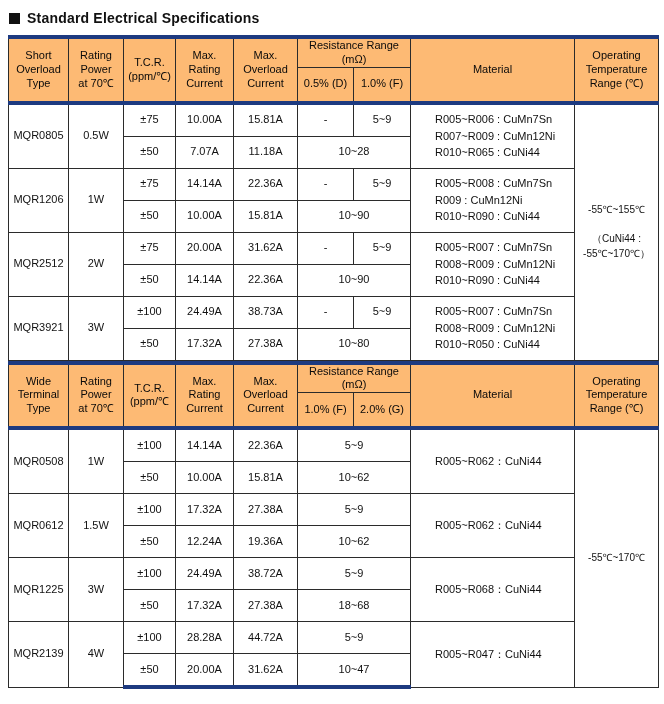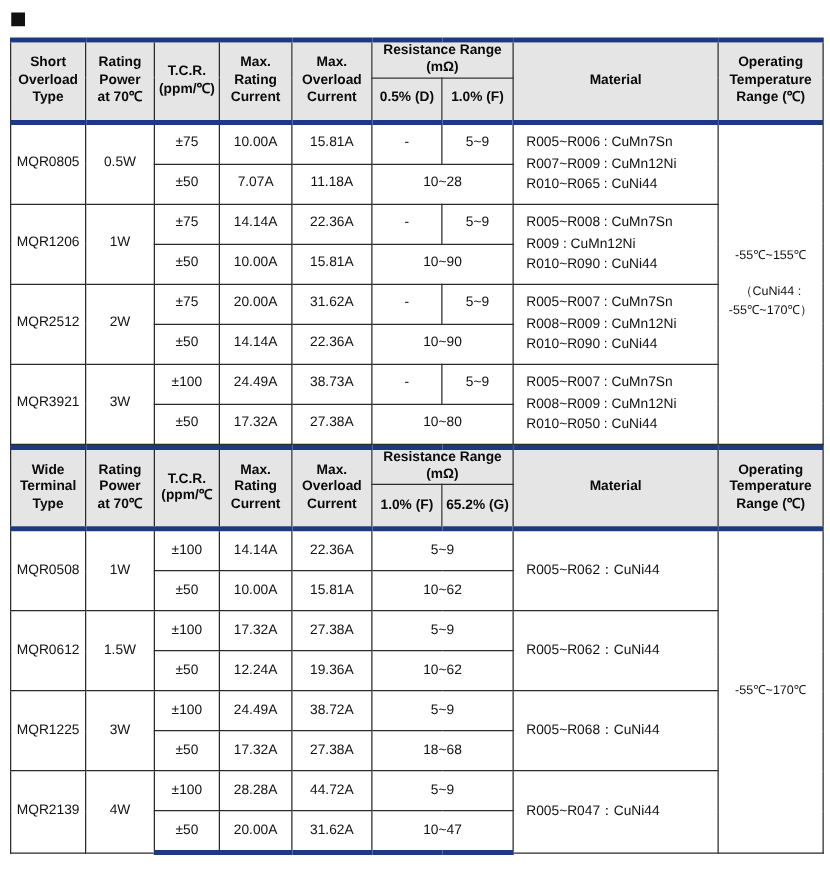--- a/index.html
+++ b/index.html
@@ -4,40 +4,41 @@
 <style>
   html,body{margin:0;padding:0;background:#ffffff;}
   body{width:664px;height:704px;font-family:"Liberation Sans",sans-serif;color:#111;overflow:hidden;}
   .page{padding:5px 0 0 8px;}
   .title-row{display:flex;align-items:center;gap:7px;margin:5px 0 9px 1px;}
   .sq{width:11px;height:11px;background:#111;flex:0 0 auto;}
   .title{font-size:14px;font-weight:bold;letter-spacing:0.2px;}
   table{border-collapse:collapse;table-layout:fixed;width:650px;}
   th,td{border:1px solid #2b2b2b;padding:0;text-align:center;vertical-align:middle;
         font-size:11px;line-height:1.25;overflow:hidden;}
-  th{background:#e5e5e5;color:#0a0a0a;font-weight:bold;white-space:pre-line;}
+  th{background:#fdba74;color:#0a0a0a;font-weight:normal;white-space:pre-line;}
   
   thead tr.h1 th{border-top:4px solid #1d3a80;}
   thead tr.h1 th.span2{border-bottom:4px solid #1d3a80;}
   thead tr.h2 th{border-bottom:4px solid #1d3a80;margin-top:32px;}
   thead tr.h1 th.res-parent{border-bottom:1px solid #2b2b2b;}
   thead tr.h1 th{height:27px;}
   thead tr.h2 th{height:33px;}
   tbody td{height:31px;background:#fff;}
   table.last tbody tr:last-child td{border-bottom:4px solid #1d3a80;}
-  td.mat{text-align:left;padding-left:10px;white-space:pre-line;line-height:1.5;font-size:11px;}
+  td.mat{text-align:left;padding-left:24px;white-space:pre-line;line-height:1.5;font-size:11px;}
   td.optemp{white-space:pre-line;line-height:1.45;font-size:10px;}
 </style>
 </head>
 <body>
 
 <div class="page">
 
   <div class="title-row">
     <span class="sq"></span>
+    <span class="title">Standard Electrical Specifications</span>
   </div>
 
   <table>
     <colgroup>
       <col style="width:60px">
         <col style="width:55px">
         <col style="width:52px">
       <col style="width:58px">
         <col style="width:64px">
         <col style="width:56px">
@@ -187,21 +188,21 @@
 Current</th>
         <th class="res-parent" colspan="2">Resistance Range
 (mΩ)</th>
         <th class="span2" rowspan="2">Material</th>
         <th class="span2" rowspan="2">Operating
 Temperature
 Range (℃)</th>
       </tr>
       <tr class="h2">
         <th>1.0% (F)</th>
-        <th>65.2% (G)</th>
+        <th>2.0% (G)</th>
       </tr>
     </thead>
     <tbody>
 
       <tr>
         <td rowspan="2">MQR0508</td>
         <td rowspan="2">1W</td>
         <td>±100</td>
         <td>14.14A</td>
         <td>22.36A</td>

